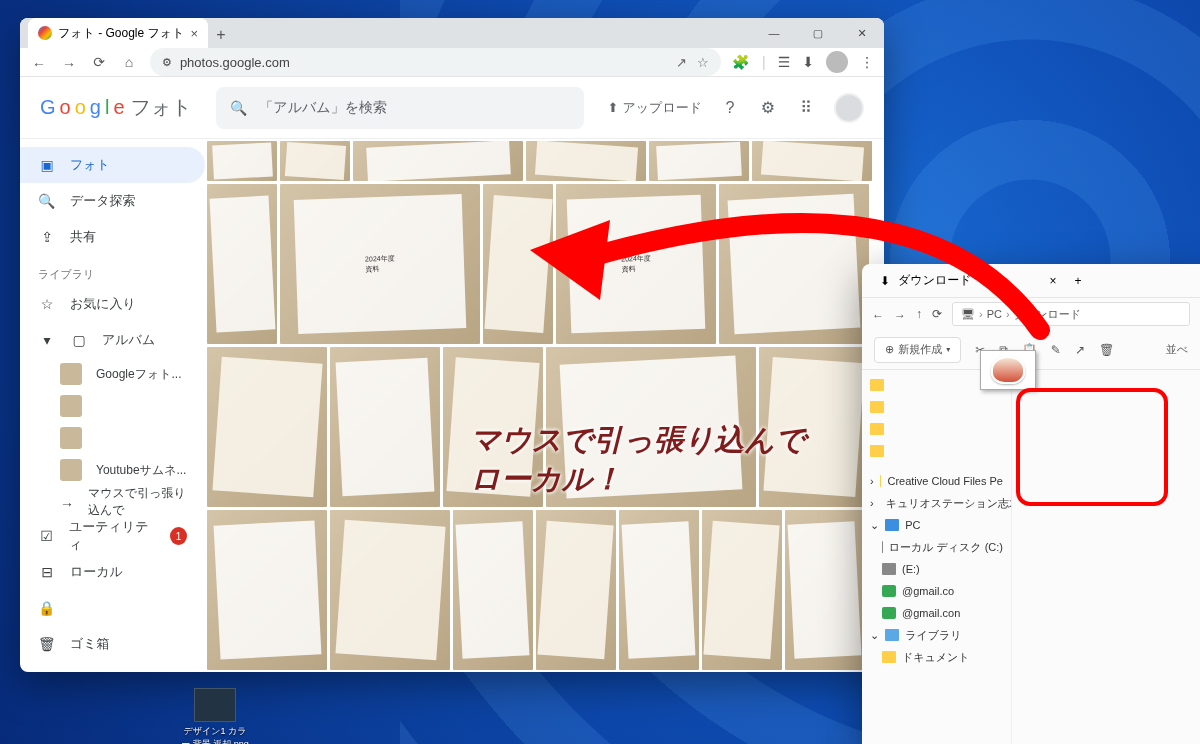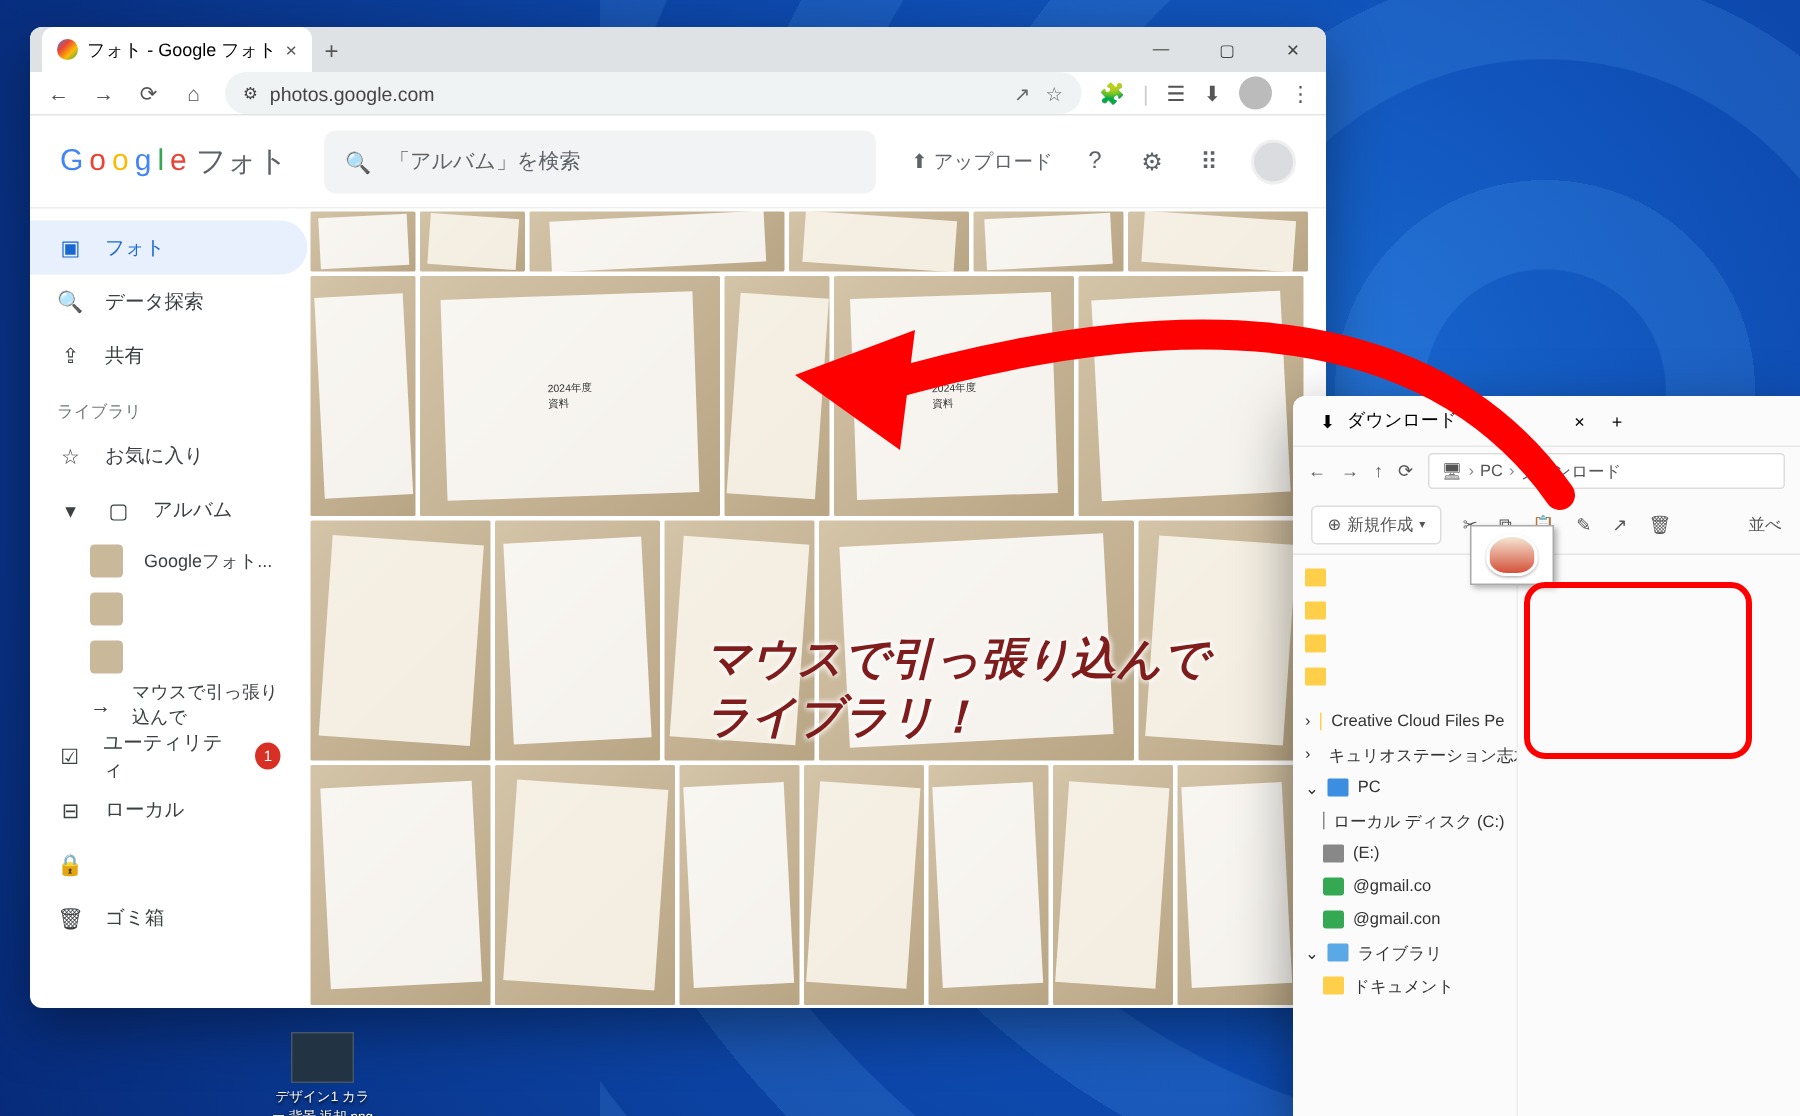--- a/index.html
+++ b/index.html
@@ -179,20 +179,24 @@
           </div>
         <div class="sbi sub">
             <span class="thumb"></span>
             <span></span>
           </div>
         <div class="sbi sub">
             <span class="thumb"></span>
             <span></span>
           </div>
         <div class="sbi sub">
+            <span class="thumb"></span>
+            <span>Youtubeサムネ...</span>
+          </div>
+        <div class="sbi sub">
             <span class="ico">→</span>
             <span>マウスで引っ張り込んで</span>
           </div>
         <div class="sbi">
             <span class="ico">☑</span>
             <span>ユーティリティ</span>
             <span class="badge">1</span>
           </div>
         <div class="sbi">
             <span class="ico">⊟</span>
@@ -326,19 +330,19 @@
 
 <div class="hilite" style="left:1016px;top:388px;width:152px;height:118px"></div>
 
 <svg class="arrow" style="left:500px;top:180px" width="580" height="200">
   <path d="M 540 150 Q 420 -20, 80 80" stroke="#ff0000" stroke-width="20" fill="none" stroke-linecap="round"></path>
   <polygon points="30,70 110,40 100,120" fill="#ff0000"></polygon>
 </svg>
 
 <div class="caption" style="left:470px;top:380px">
   <div>マウスで引っ張り込んで</div>
-  <div>ライブラリ！</div>
+  <div>ローカル！</div>
 </div>
 
 <div class="deskicon">
   <span>デザイン1 カラー 背景
 返却.png</span>
 </div>
 
 </body></html>

